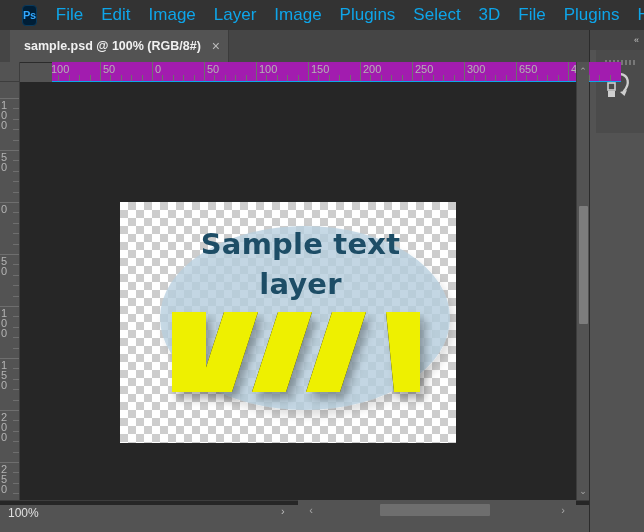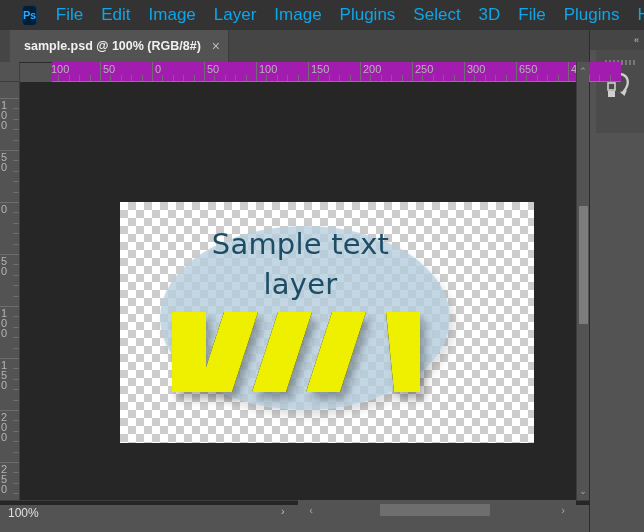--- a/index.html
+++ b/index.html
@@ -211,27 +211,28 @@
   #canvas-area {
     position: absolute;
     left: 20px; top: 82px;
     width: 556px; height: 418px;
     background: #262626;
     overflow: hidden;
   }
   #artboard {
     position: absolute;
     left: 100px; top: 120px;
-    width: 414px; height: 241px;
+    width: 336px; height: 241px;
     background-color: #ffffff;
     background-image:
       linear-gradient(45deg, #cdcdcd 25%, transparent 25%, transparent 75%, #cdcdcd 75%),
       linear-gradient(45deg, #cdcdcd 25%, transparent 25%, transparent 75%, #cdcdcd 75%);
     background-size: 16px 16px;
     background-position: 0 0, 8px 8px;
+    font-weight: bold;
   }
   #art-svg {
     position: absolute;
     left: 0; top: 0;
     width: 361px; height: 241px;
   }
   #sample-text {
     position: absolute;
     left: 0; top: 22px;
     width: 361px;

